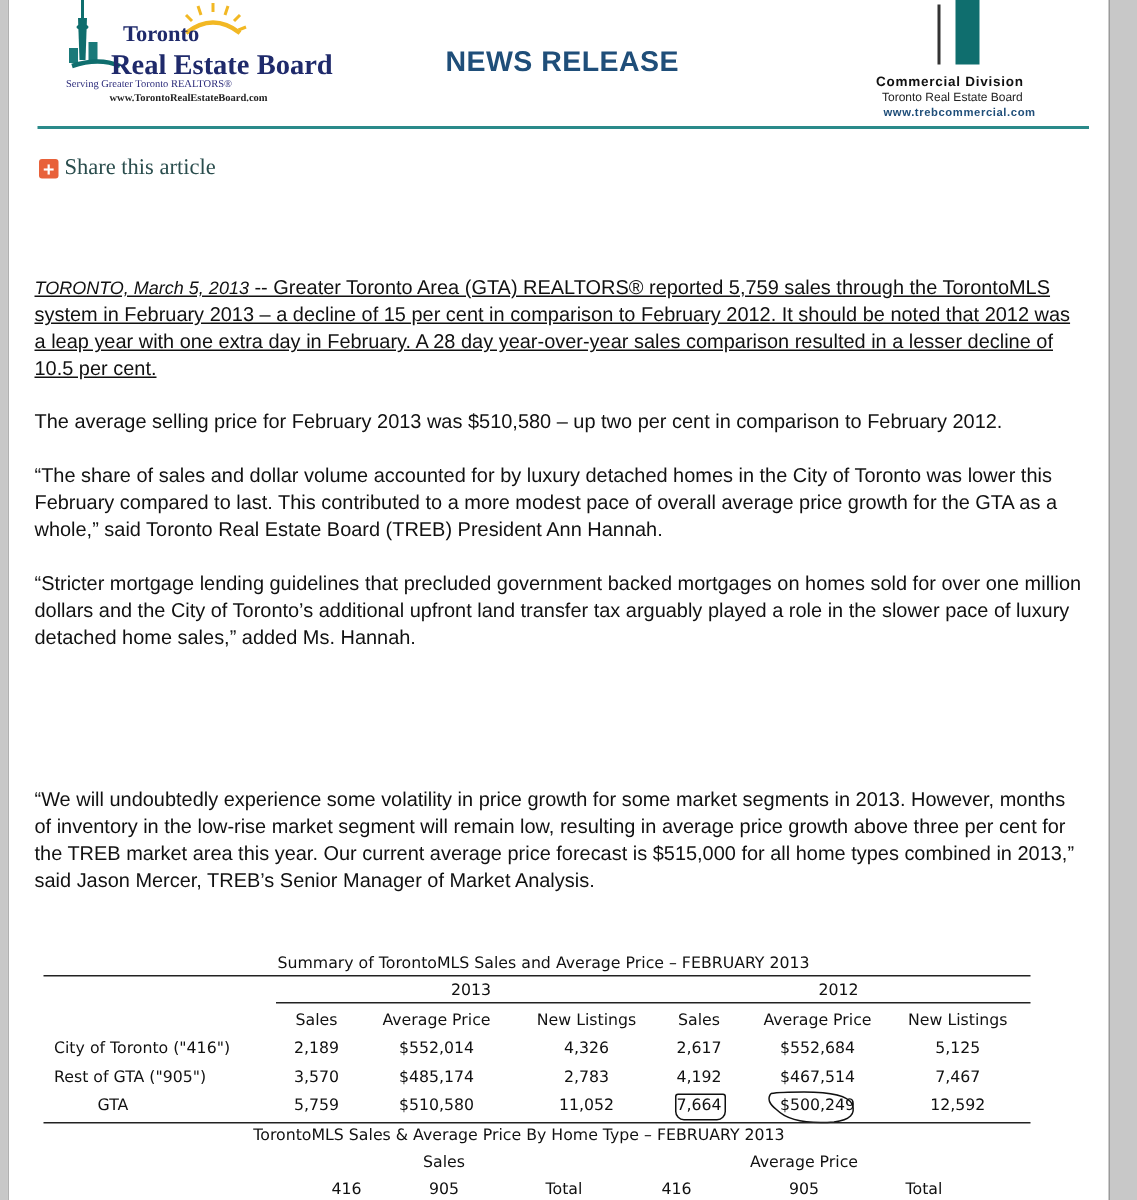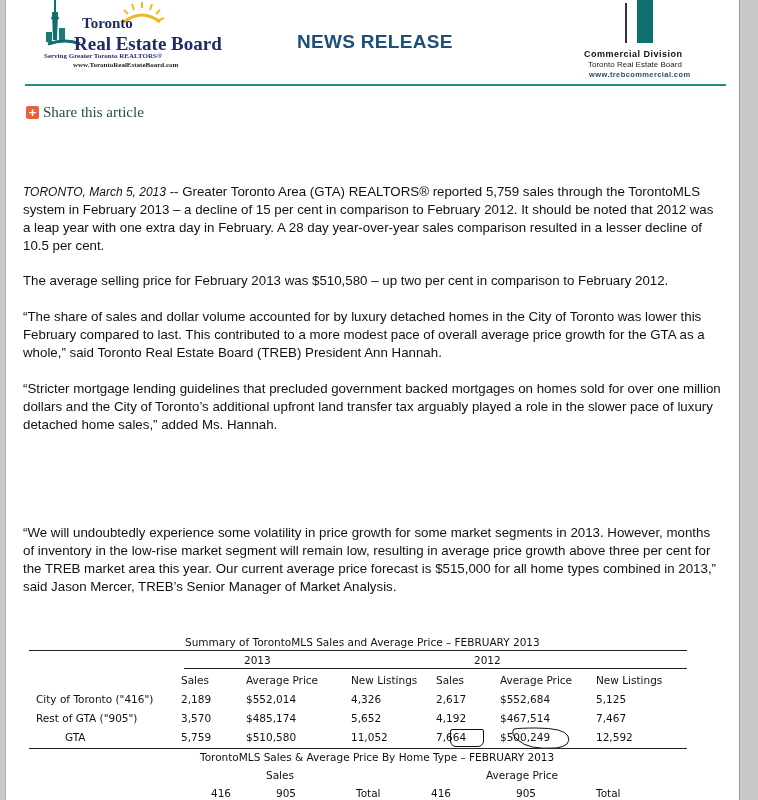--- a/index.html
+++ b/index.html
@@ -8,39 +8,39 @@
     background: #c8c8c8; position: relative;
     font-family: "Liberation Sans", sans-serif;
   }
   .page {
     position: absolute; left: 5px; top: 0; width: 733px; height: 800px;
     background: #ffffff; border-right: 1px solid #9a9a9a; border-left: 1px solid #b0b0b0;
   }
   .logo-left { position: absolute; left: 38px; top: 0; width: 150px; height: 72px; }
   .logo-text-1 { position: absolute; left: 76px; top: 15px; font-family: "Liberation Serif", serif; font-weight: bold; font-size: 15px; color: #1f2a6b; }
   .logo-text-2 { position: absolute; left: 68px; top: 33px; font-family: "Liberation Serif", serif; font-weight: bold; font-size: 19px; color: #1f2a6b; }
-  .logo-tag { position: absolute; left: 38px; top: 52px; font-family: "Liberation Serif", serif; font-weight: bold; font-size: 7px; color: #2b2b7a; }
+  .logo-tag { position: absolute; left: 38px; top: 52px; font-family: "Liberation Serif", serif; font-weight: normal; font-size: 7px; color: #2b2b7a; }
   .logo-url { position: absolute; left: 43px; top: 61px; font-family: "Liberation Serif", serif; font-weight: bold; font-size: 7px; color: #222; margin-left: 24px; }
   .news-release { position: absolute; left: 291px; top: 31px; font-weight: bold; font-size: 19px; color: #1f4e79; letter-spacing: 0.3px; }
   .comm-bar1 { position: absolute; left: 619px; top: 3px; width: 2px; height: 40px; background: #333; }
   .comm-bar2 { position: absolute; left: 631px; top: 0; width: 16px; height: 43px; background: #0f6e6e; }
   .comm-title { position: absolute; left: 578px; top: 49px; font-weight: bold; font-size: 9px; color: #111; letter-spacing: 0.5px; }
   .comm-sub { position: absolute; left: 582px; top: 60px; font-size: 8px; color: #222; }
   .comm-url { position: absolute; left: 583px; top: 70px; font-weight: bold; font-size: 7.5px; color: #1f4e79; letter-spacing: 0.4px; }
   .header-rule { position: absolute; left: 19px; top: 84px; width: 701px; height: 2px; background: #2a8a8a; }
   .share { position: absolute; left: 20px; top: 104px; display: flex; align-items: center; gap: 4px; cursor: pointer; }
   .share-icon { width: 13px; height: 13px; background: #e8613a; border-radius: 2px; color: #fff; font-size: 13px; line-height: 13px; text-align: center; font-weight: bold; }
   .share-label { font-family: "Liberation Serif", serif; font-size: 15px; color: #2a4d4d; }
   .headline { position: absolute; left: 0; width: 733px; top: 145px; text-align: center; font-weight: bold; font-size: 14.5px; color: #1f3a5a; }
   .body-text { position: absolute; left: 17px; width: 700px; font-size: 13.3px; line-height: 18px; color: #111; }
-  .body-text p { margin: 0; }
+  .body-text p { margin: 0; text-decoration: underline; }
   .dateline { font-style: italic; font-size: 12px; }
   .tbl-title { position: absolute; left: 179px; top: 636px; font-family: "DejaVu Sans", sans-serif; font-size: 10.5px; color: #111; }
   .rule { position: absolute; height: 1px; background: #222; }
-  .cell { position: absolute; font-family: "DejaVu Sans", sans-serif; font-size: 10.5px; color: #111; text-align: left; white-space: nowrap; }
+  .cell { position: absolute; font-family: "DejaVu Sans", sans-serif; font-size: 10.5px; color: #111; text-align: center; white-space: nowrap; }
   .cell.left { text-align: left; }
   .circle-box { position: absolute; border: 1px solid #111; }
 </style>
 </head>
 <body>
 
 <div class="page">
 
   <svg class="logo-left" viewBox="0 0 150 72">
     <rect x="10" y="0" width="2" height="12" fill="#0f6e6e"></rect>
@@ -103,41 +103,41 @@
   <div class="cell" style="left:175px; top:693px; width:60px;">2,189</div>
   <div class="cell" style="left:240px; top:693px; width:90px;">$552,014</div>
   <div class="cell" style="left:345px; top:693px; width:80px;">4,326</div>
   <div class="cell" style="left:430px; top:693px; width:60px;">2,617</div>
   <div class="cell" style="left:494px; top:693px; width:90px;">$552,684</div>
   <div class="cell" style="left:590px; top:693px; width:85px;">5,125</div>
 
   <div class="cell left" style="left:30px; top:712px;">Rest of GTA ("905")</div>
   <div class="cell" style="left:175px; top:712px; width:60px;">3,570</div>
   <div class="cell" style="left:240px; top:712px; width:90px;">$485,174</div>
-  <div class="cell" style="left:345px; top:712px; width:80px;">5,652</div>
+  <div class="cell" style="left:345px; top:712px; width:80px;">2,783</div>
   <div class="cell" style="left:430px; top:712px; width:60px;">4,192</div>
   <div class="cell" style="left:494px; top:712px; width:90px;">$467,514</div>
   <div class="cell" style="left:590px; top:712px; width:85px;">7,467</div>
 
   <div class="cell left" style="left:30px; top:731px;margin-left:29px;">GTA</div>
   <div class="cell" style="left:175px; top:731px; width:60px;">5,759</div>
   <div class="cell" style="left:240px; top:731px; width:90px;">$510,580</div>
   <div class="cell" style="left:345px; top:731px; width:80px;">11,052</div>
   <div class="cell" style="left:430px; top:731px; width:60px;">7,664</div>
   <div class="cell" style="left:494px; top:731px; width:90px;">$500,249</div>
   <div class="cell" style="left:590px; top:731px; width:85px;">12,592</div>
 
   <div class="circle-box" style="left:444px; top:729px; width:32px; height:16px; border-radius:2px 2px 6px 6px;"></div>
   <svg style="position:absolute; left:500px; top:726px; width:70px; height:26px;" viewBox="0 0 70 26">
     <path d="M8,3 Q4,8 12,14 Q22,24 50,22 Q66,20 62,10 Q58,2 30,2 Q14,2 8,3" stroke="#111" stroke-width="1" fill="none"></path>
   </svg>
 
   <div class="rule" style="left:23px; top:748px; width:658px;"></div>
 
-  <div class="cell" style="left:160px; top:751px; width:360px;margin-left:34px;">TorontoMLS Sales &amp; Average Price  By Home Type – FEBRUARY 2013</div>
+  <div class="cell" style="left:160px; top:751px; width:360px;">TorontoMLS Sales &amp; Average Price  By Home Type – FEBRUARY 2013</div>
   <div class="cell" style="left:260px; top:769px; width:60px;">Sales</div>
   <div class="cell" style="left:480px; top:769px; width:100px;">Average Price</div>
   <div class="cell" style="left:205px; top:787px; width:40px;">416</div>
   <div class="cell" style="left:270px; top:787px; width:40px;">905</div>
   <div class="cell" style="left:350px; top:787px; width:40px;">Total</div>
   <div class="cell" style="left:425px; top:787px; width:40px;">416</div>
   <div class="cell" style="left:510px; top:787px; width:40px;">905</div>
   <div class="cell" style="left:590px; top:787px; width:40px;">Total</div>
 </div>
 

